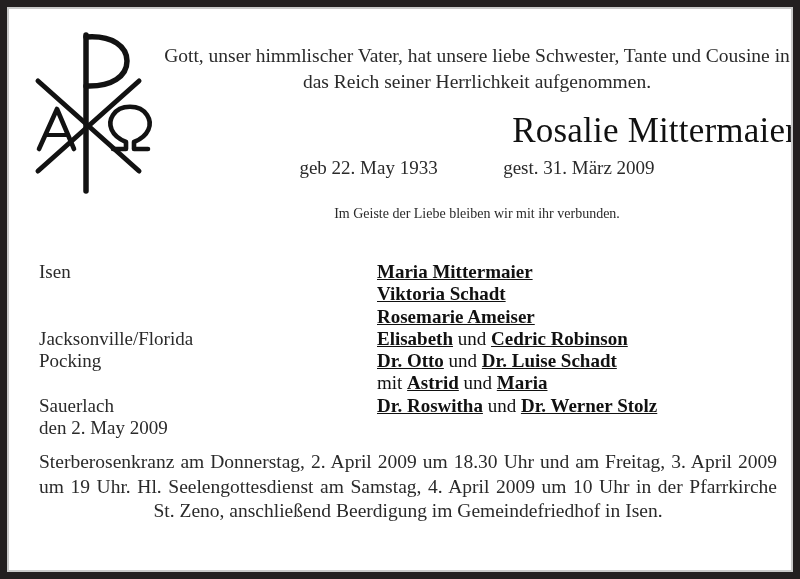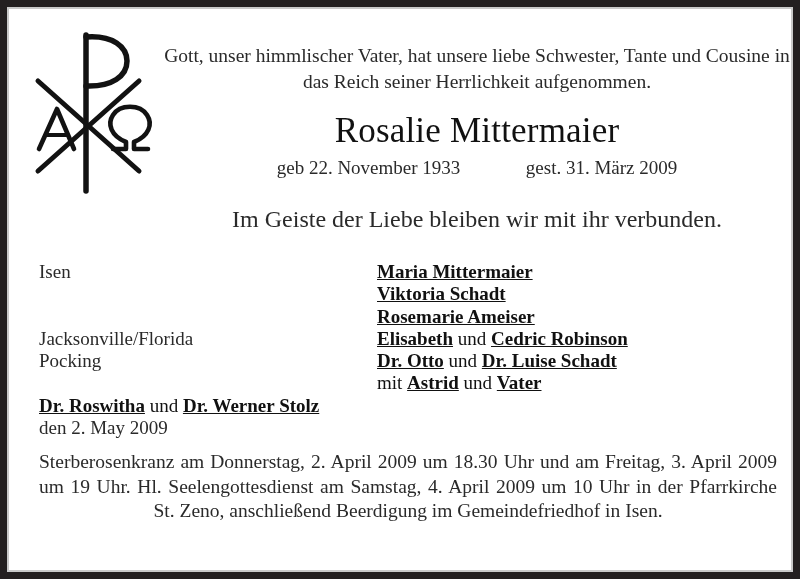--- a/index.html
+++ b/index.html
@@ -60,21 +60,21 @@
     line-height: 1.32;
     color: #2a2a2a;
   }
 
   
   .name {
     position: absolute;
     left: 150px;
     top: 106px;
     width: 640px;
-    text-align: center;
+    text-align: right;
     font-size: 35px;
     line-height: 1.05;
     letter-spacing: 0.2px;
     color: #111111;
   }
 
   .dates {
     position: absolute;
     left: 150px;
     top: 150px;
@@ -85,21 +85,21 @@
   }
   .dates .gap { display: inline-block; width: 56px; }
 
   
   .verse2 {
     position: absolute;
     left: 150px;
     top: 199px;
     width: 640px;
     text-align: center;
-    font-size: 24px;
+    font-size: 14px;
     color: #2a2a2a;
   }
 
   
   .mourners {
     position: absolute;
     left: 32px;
     top: 254px;
     width: 740px;
     font-size: 19px;
@@ -162,21 +162,21 @@
                  C 91 81, 111 81, 118 92 C 124 101, 120 113, 105 119
                  L105 126 L119 126" stroke-width="4.6"></path>
       </svg>
     </div>
 
     <div class="verse">Gott, unser himmlischer Vater, hat unsere liebe Schwester, Tante und Cousine in das Reich seiner Herrlichkeit aufgenommen.</div>
 
     <div class="name">Rosalie Mittermaier</div>
 
     <div class="dates">
-      <span>geb 22. November 1933</span>
+      <span>geb 22. May 1933</span>
       <span class="gap"></span>
       <span>gest. 31. März 2009</span>
     </div>
 
     <div class="verse2">Im Geiste der Liebe bleiben wir mit ihr verbunden.</div>
 
     <div class="mourners">
         <div class="mrow">
           <div class="mplace">Isen</div>
           <div class="mnames"><b>Maria Mittermaier</b></div>
@@ -192,23 +192,24 @@
         <div class="mrow">
           <div class="mplace">Jacksonville/Florida</div>
           <div class="mnames"><b>Elisabeth</b><span class="lw"> und </span><b>Cedric Robinson</b></div>
         </div>
         <div class="mrow">
           <div class="mplace">Pocking</div>
           <div class="mnames"><b>Dr. Otto</b><span class="lw"> und </span><b>Dr. Luise Schadt</b></div>
         </div>
         <div class="mrow">
           <div class="mplace"></div>
-          <div class="mnames"><span class="lw">mit </span><b>Astrid</b><span class="lw"> und </span><b>Vater</b></div>
-        </div>
-        <div class="mrow">
+          <div class="mnames"><span class="lw">mit </span><b>Astrid</b><span class="lw"> und </span><b>Maria</b></div>
+        </div>
+        <div class="mrow">
+          <div class="mplace">Sauerlach</div>
           <div class="mnames"><b>Dr. Roswitha</b><span class="lw"> und </span><b>Dr. Werner Stolz</b></div>
         </div>
         <div class="mrow">
           <div class="mplace">den 2. May 2009</div>
         </div>
       </div>
 
     <div class="details">Sterberosenkranz am Donnerstag, 2. April 2009 um 18.30 Uhr und am Freitag, 3. April 2009 um 19 Uhr. Hl. Seelengottesdienst am Samstag, 4. April 2009 um 10 Uhr in der Pfarrkirche St. Zeno, anschließend Beerdigung im Gemeinde­friedhof in Isen.</div>
 
   </div>

